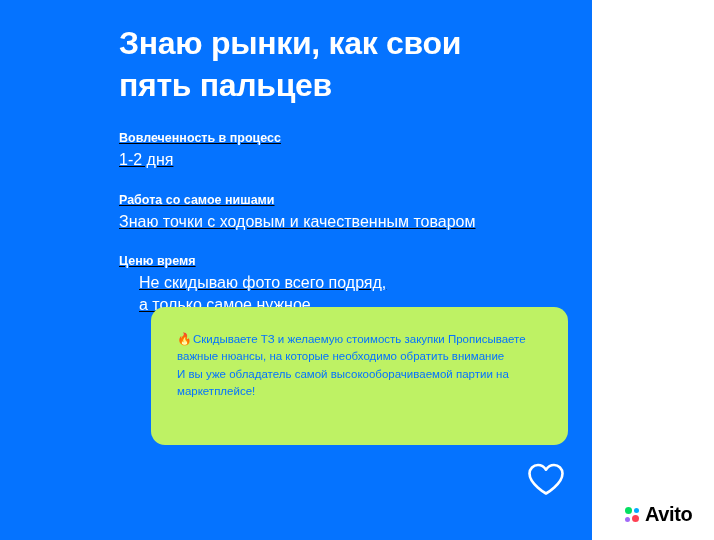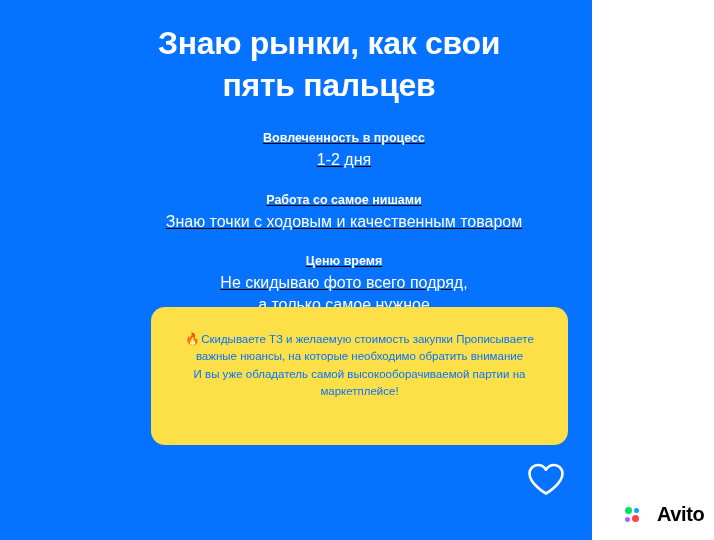--- a/index.html
+++ b/index.html
@@ -11,21 +11,20 @@
     height: 540px;
     background: #ffffff;
     font-family: "Liberation Sans", sans-serif;
     overflow: hidden;
   }
   .canvas {
     position: relative;
     width: 714px;
     height: 540px;
     background: #ffffff;
-    text-align: center;
   }
   .blue-panel {
     position: absolute;
     left: 0;
     top: 0;
     width: 592px;
     height: 540px;
     background: #0573ff;
   }
   .content {
@@ -63,21 +62,21 @@
     font-weight: normal;
     line-height: 1.35;
     margin: 0;
   }
   .card {
     position: absolute;
     left: 151px;
     top: 307px;
     width: 417px;
     height: 138px;
-    background: #fde047;
+    background: #bef264;
     border-radius: 14px;
     box-sizing: border-box;
     padding: 24px 26px 20px 26px;
   }
   .card-para {
     color: #0573ff;
     font-size: 11.5px;
     line-height: 1.5;
     margin: 0;
   }
@@ -94,21 +93,21 @@
     top: 458px;
     width: 42px;
     height: 42px;
   }
   .avito-logo {
     position: absolute;
     left: 625px;
     top: 503px;
     display: flex;
     align-items: center;
-    gap: 16px;
+    gap: 4px;
   }
   .avito-dots {
     width: 16px;
     height: 16px;
     position: relative;
   }
   .avito-dots span {
     position: absolute;
     border-radius: 50%;
     display: block;
@@ -157,21 +156,21 @@
         <p class="feature-text">1-2 дня</p>
       </div>
 
       <div class="feature">
         <p class="feature-title">Работа со самое нишами</p>
         <p class="feature-text">Знаю точки с ходовым и  качественным товаром</p>
       </div>
 
       <div class="feature">
         <p class="feature-title">Ценю время</p>
-        <p class="feature-text" style="white-space: pre-line;">Не скидываю фото всего подряд,
+        <p class="feature-text" style="white-space: pre-line; margin-left: 20px;">Не скидываю фото всего подряд,
 а только самое нужное</p>
       </div>
 
     </div>
   </div>
 
   <div class="card">
     <p class="card-para"><span class="fire-icon">🔥</span><span>Скидываете ТЗ и желаемую стоимость закупки Прописываете важные нюансы, на которые необходимо обратить внимание</span></p>
     <p class="card-para second">И вы уже обладатель самой высокооборачиваемой партии на маркетплейсе!</p>
   </div>

